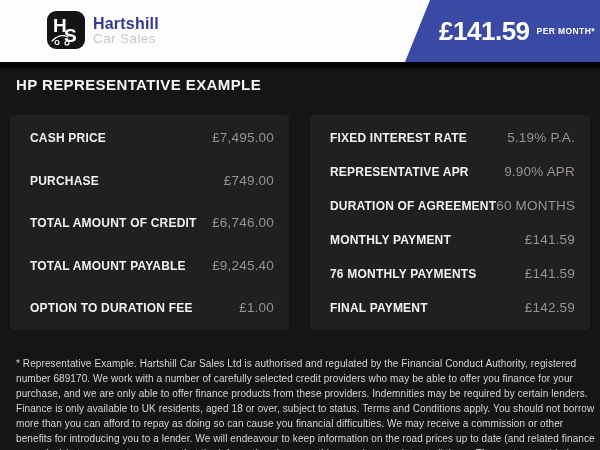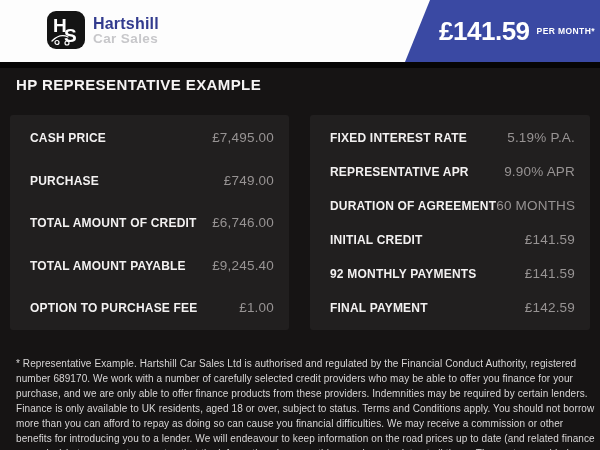--- a/index.html
+++ b/index.html
@@ -12,21 +12,21 @@
 
   
   .topbar {
     position:absolute; top:0; left:0; width:600px; height:62px;
     background:#fdfdfd;
   }
   .logo-wrap { position:absolute; top:11px; left:47px; display:flex; align-items:center; gap:8px; }
   .logo-badge { display:block; }
   .logo-text { display:flex; flex-direction:column; line-height:1.05; padding-top:2px; }
   .brand-name { font-size:16px; font-weight:bold; color:var(--brand-navy, #323b8e); letter-spacing:.2px; }
-  .brand-sub  { font-size:13.5px; font-weight:bold; color:#c7c7ca; letter-spacing:.4px; }
+  .brand-sub  { font-size:13.5px; font-weight:normal; color:#c7c7ca; letter-spacing:.4px; }
 
   .price-banner {
     position:absolute; top:0; left:400px; width:200px; height:62px;
     background:var(--accent-blue, #3a49a3);
     clip-path:polygon(30px 0, 100% 0, 100% 100%, 5px 100%);
     display:flex; align-items:center; justify-content:center;
     gap:7px; padding-left:34px; color:#fff;
   }
   .price-amount { font-size:26px; font-weight:bold; letter-spacing:-0.5px; }
   .price-period { font-size:8.5px; font-weight:bold; letter-spacing:.4px; }
@@ -106,44 +106,44 @@
     </div>
     <div class="row">
       <span class="lbl">TOTAL AMOUNT OF CREDIT</span>
       <span class="val">£6,746.00</span>
     </div>
     <div class="row">
       <span class="lbl">TOTAL AMOUNT PAYABLE</span>
       <span class="val">£9,245.40</span>
     </div>
     <div class="row">
-      <span class="lbl">OPTION TO PURCHASE FEE</span>
+      <span class="lbl">OPTION TO DURATION FEE</span>
       <span class="val">£1.00</span>
     </div>
   </section>
 
   <section class="panel right">
     <div class="row">
       <span class="lbl">FIXED INTEREST RATE</span>
       <span class="val">5.19% P.A.</span>
     </div>
     <div class="row">
       <span class="lbl">REPRESENTATIVE APR</span>
       <span class="val">9.90% APR</span>
     </div>
     <div class="row">
       <span class="lbl">DURATION OF AGREEMENT</span>
       <span class="val">60 MONTHS</span>
     </div>
     <div class="row">
-      <span class="lbl">INITIAL CREDIT</span>
+      <span class="lbl">MONTHLY PAYMENT</span>
       <span class="val">£141.59</span>
     </div>
     <div class="row">
-      <span class="lbl">92 MONTHLY PAYMENTS</span>
+      <span class="lbl">76 MONTHLY PAYMENTS</span>
       <span class="val">£141.59</span>
     </div>
     <div class="row">
       <span class="lbl">FINAL PAYMENT</span>
       <span class="val">£142.59</span>
     </div>
   </section>
 
   <p class="disclaimer">* Representative Example. Hartshill Car Sales Ltd is authorised and regulated by the Financial Conduct Authority, registered number 689170. We work with a number of carefully selected credit providers who may be able to offer you finance for your purchase, and we are only able to offer finance products from these providers. Indemnities may be required by certain lenders. Finance is only available to UK residents, aged 18 or over, subject to status. Terms and Conditions apply. You should not borrow more than you can afford to repay as doing so can cause you financial difficulties. We may receive a commission or other benefits for introducing you to a lender. We will endeavour to keep information on the road prices up to date (and related finance examples) but we cannot guarantee that the information shown on this page is up to date at all times. The quotes provided on this page are only for illustrative purposes only and a full finance application will have to be made to determine the exact details (all applications are subject to an underwriting decision and are subject to status). Hartshill Car Sales Ltd acts as a credit broker and not a lender. Address: 7-9 Beveley Road, Telford, TF2 6AT</p>
 

